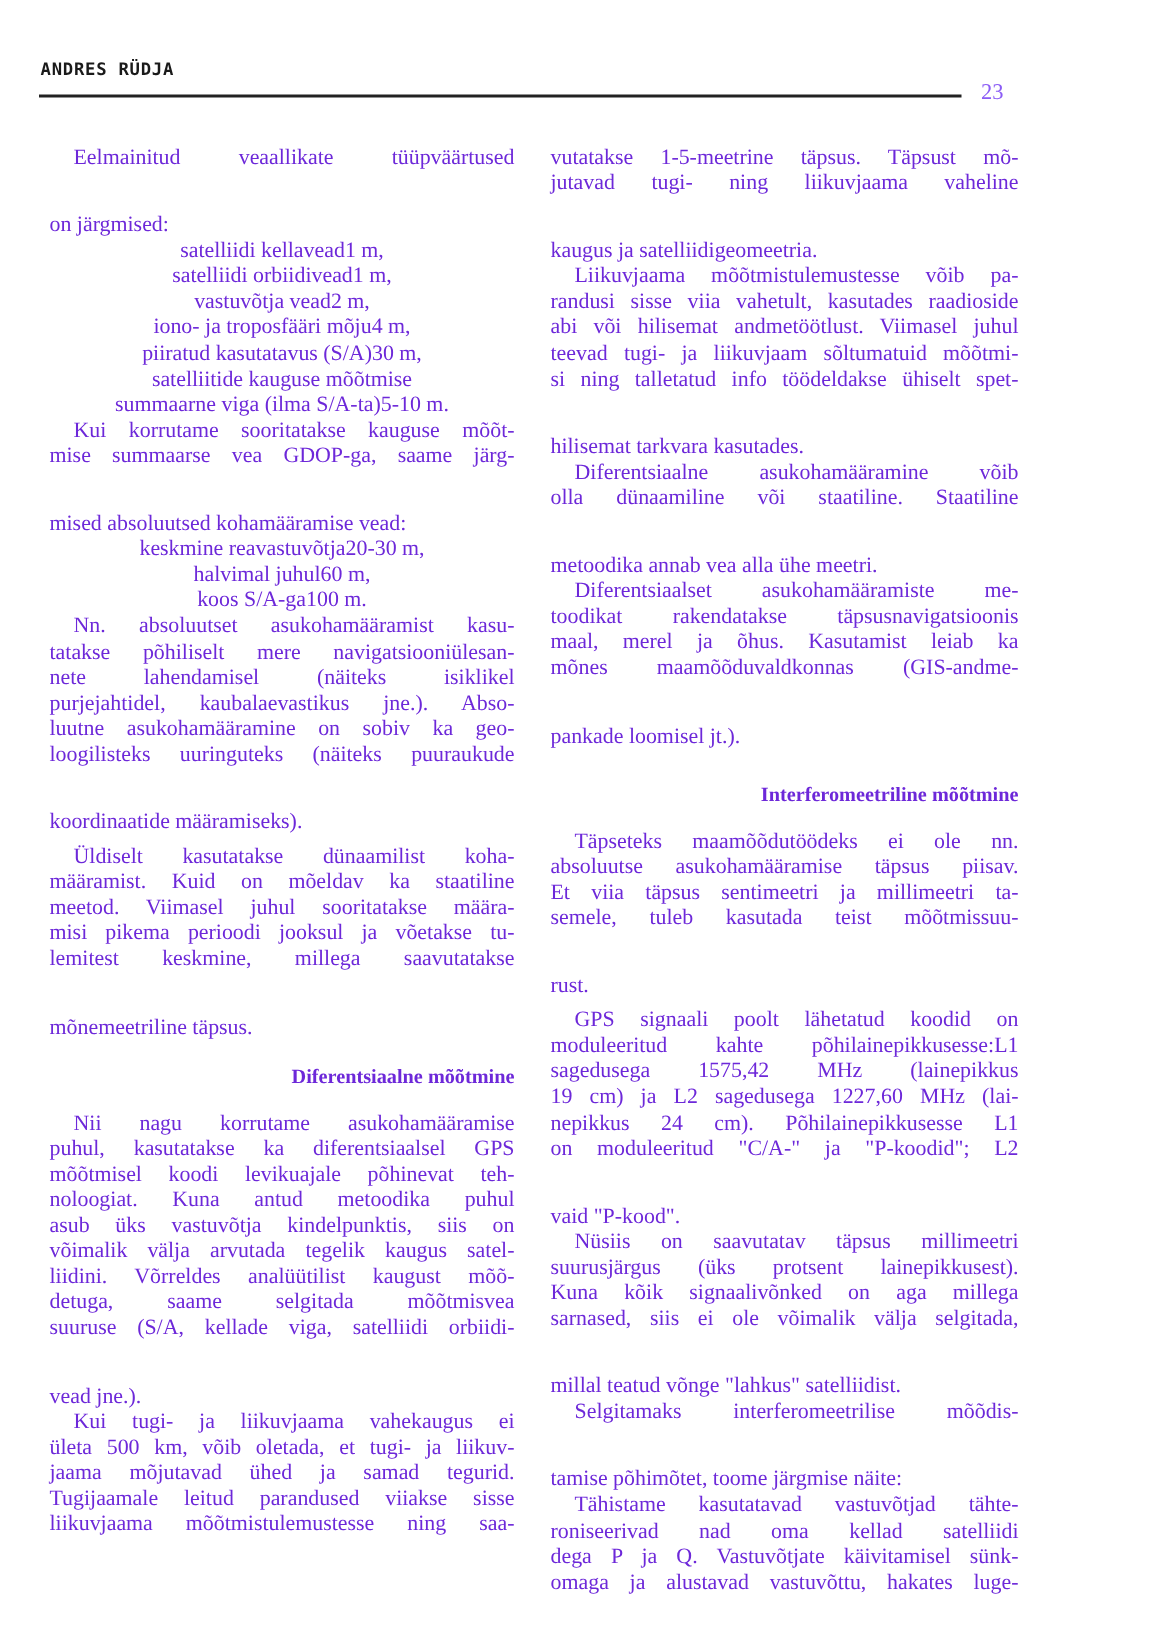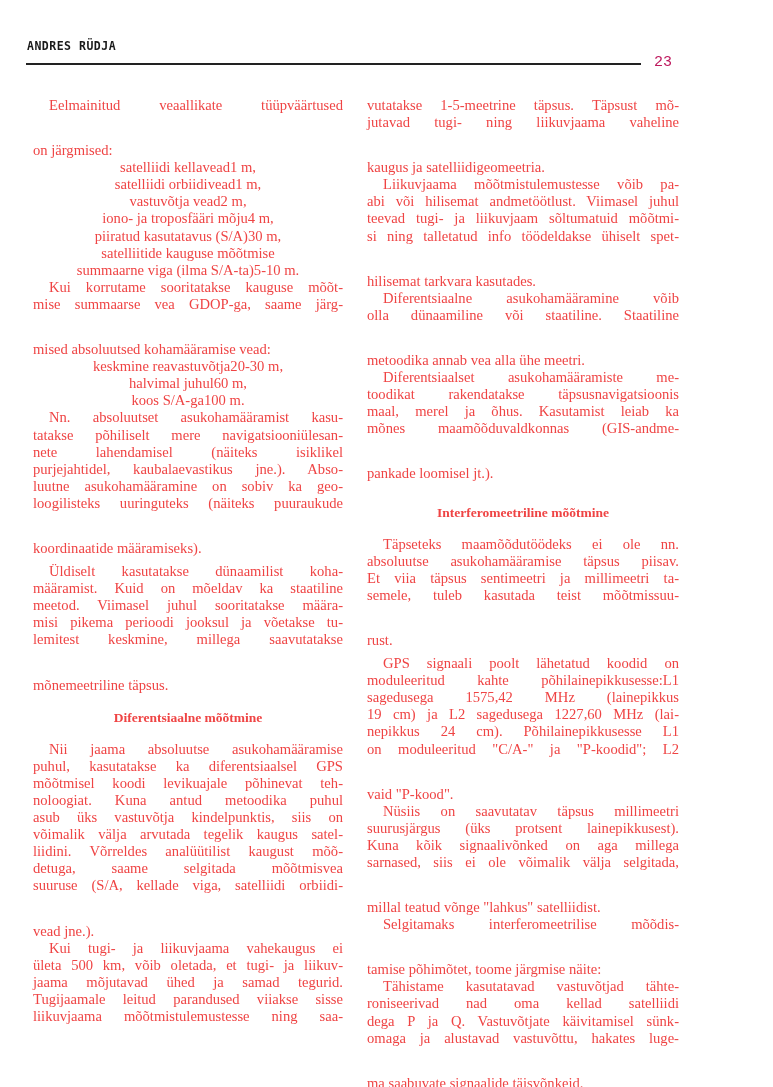--- a/index.html
+++ b/index.html
@@ -1,29 +1,29 @@
 <!DOCTYPE html>
 <html><head>
 <meta charset="utf-8">
 <style>
   html, body { margin: 0; padding: 0; background: #ffffff; }
   body { width: 773px; height: 1087px; position: relative; overflow: hidden; color: #111; }
   .page { position: absolute; left: 0; top: 0; width: 773px; height: 940px; background: #fff; }
   .running-head { position: absolute; left: 27px; top: 39px; font-family: "DejaVu Sans Mono", monospace; font-weight: bold; font-size: 11.5px; letter-spacing: 0.5px; color: #1a1a1a; }
   .head-rule { position: absolute; left: 26px; top: 63px; width: 615px; height: 2px; background: #222; }
-  .page-num { position: absolute; left: 654px; top: 54px; font-family: Liberation Mono, monospace; font-size: 15px; color: #be185d; }
-  .col { position: absolute; top: 97px; font-family: "Liberation Serif", serif; font-size: 14.6px; line-height: 17.1px; color: #ef4444; }
+  .page-num { position: absolute; left: 654px; top: 54px; font-family: Liberation Serif, serif; font-size: 15px; color: #8b5cf6; }
+  .col { position: absolute; top: 97px; font-family: "Liberation Serif", serif; font-size: 14.6px; line-height: 17.1px; color: #6d28d9; }
   .col.left { left: 33px; width: 310px; }
   .col.right { left: 367px; width: 312px; }
   .line { white-space: nowrap; text-align: justify; text-align-last: justify; height: 17.1px; }
   .line.last { text-align-last: left; margin-top: 28px; }
   .line.indent { padding-left: 16px; }
   .row { display: flex; justify-content: center; white-space: nowrap; height: 17.1px; }
   .row .val { text-align: right; }
-  .heading { text-align: center; font-weight: bold; font-size: 13.5px; white-space: nowrap; font-family: Liberation Serif, serif; }
+  .heading { text-align: right; font-weight: bold; font-size: 13.5px; white-space: nowrap; font-family: Liberation Serif, serif; }
   .gap-s { height: 6px; }
   .gap-h { height: 15px; }
 </style>
 </head>
 <body>
 
 <div class="page">
   <div class="running-head">ANDRES RÜDJA</div>
   <div class="head-rule"></div>
   <div class="page-num">23</div>
@@ -97,21 +97,21 @@
       <div class="line">määramist. Kuid on mõeldav ka staatiline</div>
       <div class="line">meetod. Viimasel juhul sooritatakse määra-</div>
       <div class="line">misi pikema perioodi jooksul ja võetakse tu-</div>
       <div class="line">lemitest keskmine, millega saavutatakse</div>
       <div class="line last">mõnemeetriline täpsus.</div>
     </div>
     <div class="gap-h"></div>
     <div class="heading">Diferentsiaalne mõõtmine</div>
     <div class="gap-h"></div>
     <div>
-      <div class="line indent">Nii jaama absoluutse asukohamääramise</div>
+      <div class="line indent">Nii nagu korrutame asukohamääramise</div>
       <div class="line">puhul, kasutatakse ka diferentsiaalsel GPS</div>
       <div class="line">mõõtmisel koodi levikuajale põhinevat teh-</div>
       <div class="line">noloogiat. Kuna antud metoodika puhul</div>
       <div class="line">asub üks vastuvõtja kindelpunktis, siis on</div>
       <div class="line">võimalik välja arvutada tegelik kaugus satel-</div>
       <div class="line">liidini. Võrreldes analüütilist kaugust mõõ-</div>
       <div class="line">detuga, saame selgitada mõõtmisvea</div>
       <div class="line">suuruse (S/A, kellade viga, satelliidi orbiidi-</div>
       <div class="line last">vead jne.).</div>
     </div>
@@ -125,20 +125,21 @@
   </div>
 
   <div class="col right">
     <div>
       <div class="line">vutatakse 1-5-meetrine täpsus. Täpsust mõ-</div>
       <div class="line">jutavad tugi- ning liikuvjaama vaheline</div>
       <div class="line last">kaugus ja satelliidigeomeetria.</div>
     </div>
     <div>
       <div class="line indent">Liikuvjaama mõõtmistulemustesse võib pa-</div>
+      <div class="line">randusi sisse viia vahetult, kasutades raadioside</div>
       <div class="line">abi või hilisemat andmetöötlust. Viimasel juhul</div>
       <div class="line">teevad tugi- ja liikuvjaam sõltumatuid mõõtmi-</div>
       <div class="line">si ning talletatud info töödeldakse ühiselt spet-</div>
       <div class="line last">hilisemat tarkvara kasutades.</div>
     </div>
     <div>
       <div class="line indent">Diferentsiaalne asukohamääramine võib</div>
       <div class="line">olla dünaamiline või staatiline. Staatiline</div>
       <div class="line last">metoodika annab vea alla ühe meetri.</div>
     </div>

